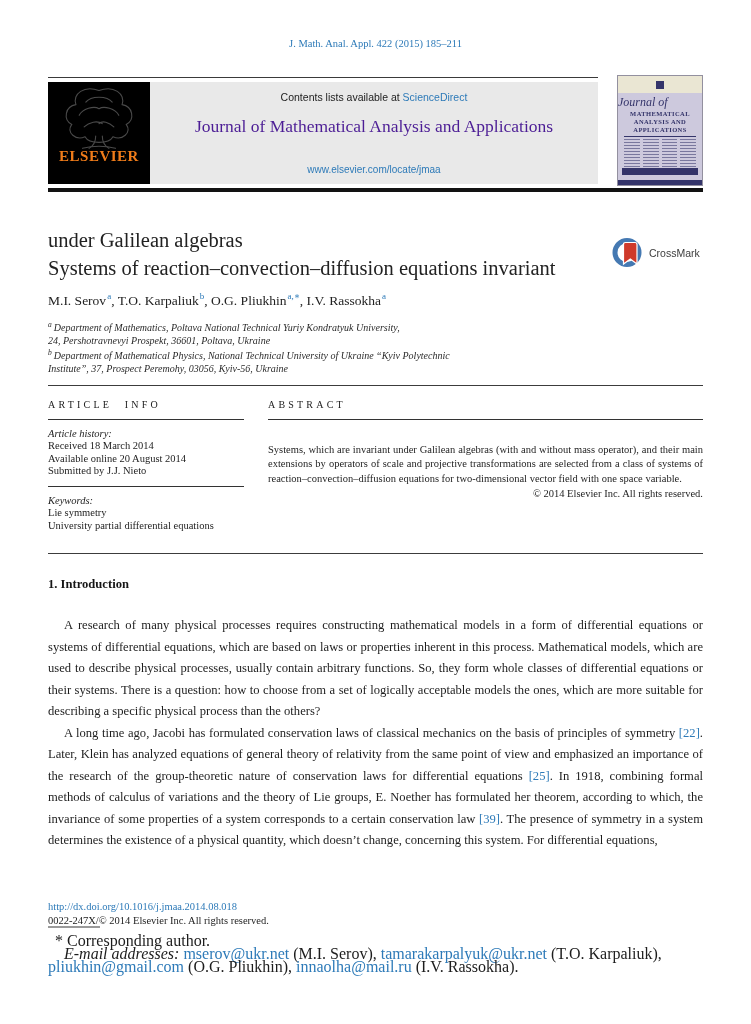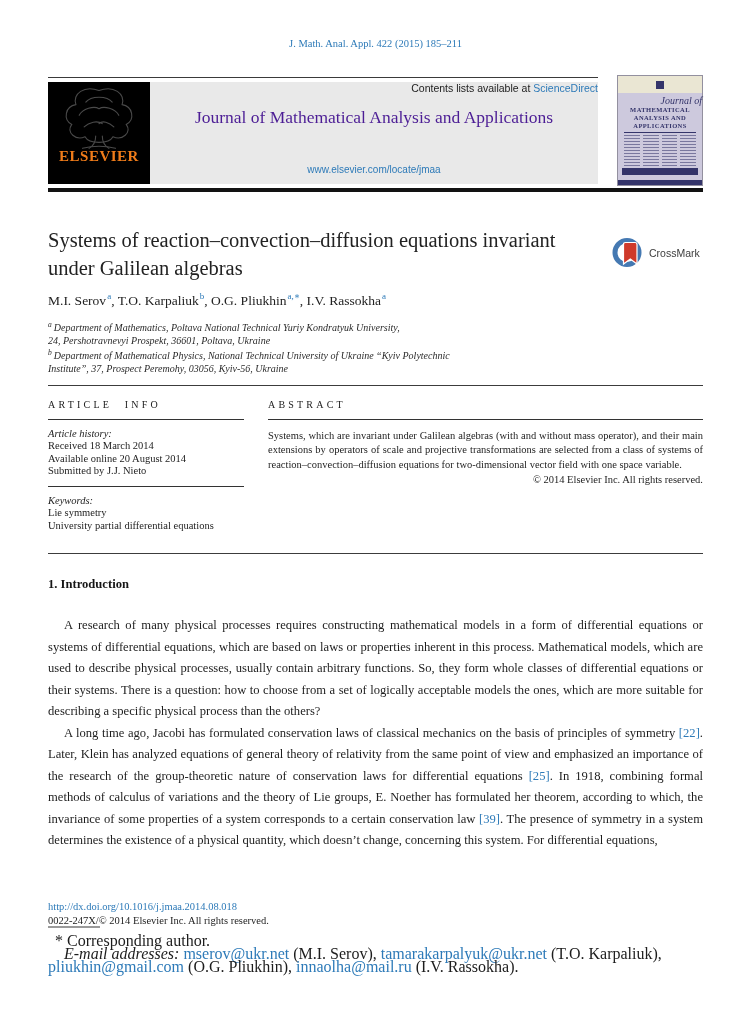--- a/index.html
+++ b/index.html
@@ -11,29 +11,29 @@
   .head-cite{position:absolute;left:0;top:38px;width:100%;text-align:center;
              font-size:10.5px;color:var(--link-blue);}
   .topline{position:absolute;left:48px;top:77px;width:550px;height:1px;background:#3a3a3a;}
   
   .banner{position:absolute;left:48px;top:82px;width:550px;height:102px;}
   .logo-zone{position:absolute;left:0;top:0;width:102px;height:102px;background:#000000;text-align:center;}
   .logo-zone svg{display:block;margin:2px auto 0;}
   .elsevier-word{font-size:15px;letter-spacing:.5px;color:var(--elsevier-orange);
                  font-weight:bold;margin-top:-2px;}
   .gray-zone{position:absolute;left:102px;top:0;width:448px;height:102px;background:var(--banner-gray);text-align:center;}
-  .contents-line{font-size:10.5px;color:#222;text-align:right;}
+  .contents-line{padding-top:9px;font-size:10.5px;color:#222;}
   .journal-title{margin-top:13px;font-size:17.5px;color:#4c1d95;}
   .journal-url{position:absolute;bottom:9px;left:0;width:100%;font-size:10px;}
   
   .cover{position:absolute;left:617px;top:75px;width:86px;height:111px;background:var(--cover-lavender);
          border:1px solid #93909f;box-sizing:border-box;}
   .cover-top{height:17px;background:var(--cover-cream);display:flex;align-items:center;justify-content:center;}
   .cover-glyph{width:8px;height:8px;background:var(--cover-navy);}
-  .cover-jof{font-style:italic;font-size:10px;color:var(--cover-navy);text-align:right;margin-top:2px;}
+  .cover-jof{font-style:italic;font-size:12px;color:var(--cover-navy);text-align:left;margin-top:2px;}
   .cover-line{font-size:6.5px;font-weight:bold;letter-spacing:.4px;color:var(--cover-navy);
               text-align:center;line-height:8px;}
   .cover-rule{height:1px;background:var(--cover-navy);margin:2px 6px;}
   .cover-cols{display:flex;gap:3px;margin:2px 6px 0;height:36px;}
   .cover-col{flex:1;background:repeating-linear-gradient(to bottom,rgba(52,52,106,.55) 0 1px,transparent 1px 3px);}
   .cover-strip1{position:absolute;left:4px;right:4px;bottom:10px;height:7px;background:var(--cover-navy);}
   .cover-strip2{position:absolute;left:0;right:0;bottom:0;height:5px;background:var(--cover-navy);}
   .thickline{position:absolute;left:48px;top:188px;width:655px;height:4px;background:#121212;}
   
   .title{position:absolute;left:48px;top:227px;width:560px;font-size:20.5px;line-height:27.5px;color:#222;}
@@ -47,21 +47,21 @@
   .rule-full{position:absolute;left:48px;width:655px;height:1px;background:#3c3c3c;}
   
   .col-head{font-size:10px;letter-spacing:3.2px;word-spacing:7px;color:#222;}
   .col-rule{height:1px;background:#333;margin-top:9px;}
   .info-col{position:absolute;left:48px;top:399px;width:196px;}
   .abs-col{position:absolute;left:268px;top:399px;width:435px;}
   .info-label{font-style:italic;font-size:10.5px;margin-top:8px;line-height:12.3px;}
   .info-item{font-size:10.5px;line-height:12.3px;}
   .info-col .col-rule.second{margin-top:9px;}
   .kw-wrap{width:175px;}
-  .abs-text{margin-top:9px;font-size:10.5px;line-height:14.4px;text-align:justify;color:#1d1d1d;}
+  .abs-text{margin-top:23px;font-size:10.5px;line-height:14.4px;text-align:justify;color:#1d1d1d;}
   .abs-copy{font-size:10.5px;text-align:right;margin-top:2px;}
   
   .intro{position:absolute;left:48px;top:577px;width:655px;}
   .intro-head{font-size:12.6px;font-weight:bold;color:#161616;}
   .intro p{margin:0;font-size:12.6px;line-height:21.5px;text-align:justify;text-indent:16px;}
   .intro p.first{margin-top:23px;}
   
   .footnote{position:absolute;left:48px;top:926px;width:655px;font-size:16px;line-height:13.2px;}
   .fn-rule{width:52px;height:2px;background:#9a9a9a;margin-bottom:6px;}
   .fn-corr{padding-left:7px;}
@@ -111,22 +111,22 @@
       <div class="cover-col"></div>
       <div class="cover-col"></div>
     </div>
     <div class="cover-strip1"></div>
     <div class="cover-strip2"></div>
   </div>
 
   <div class="thickline"></div>
 
   <div class="title">
+    <div>under Galilean algebras</div>
     <div>Systems of reaction–convection–diffusion equations invariant</div>
-    <div>under Galilean algebras</div>
   </div>
 
   <div class="crossmark">
     <svg width="33" height="33" viewBox="0 0 33 33">
       <circle cx="15" cy="16.5" r="12" fill="#fff" stroke="#4579b2" stroke-width="5"></circle>
       <path d="M13.5 6.5 h9.5 q2 0 2 2 V28 l-6.7 -5 -6.8 5 V8.5 q0 -2 2 -2 Z" fill="#cf3a2b" stroke="#ffffff" stroke-width="1.2"></path>
     </svg>
     <span class="crossmark-label sans">CrossMark</span>
   </div>
 

